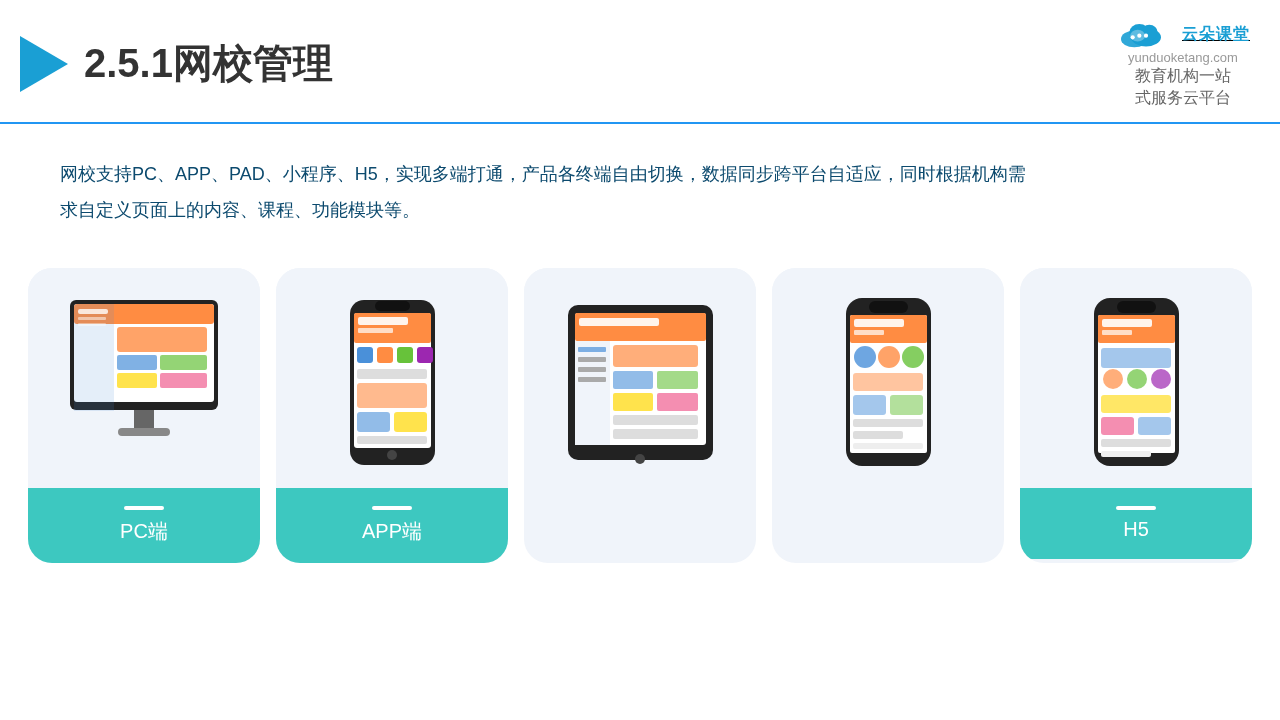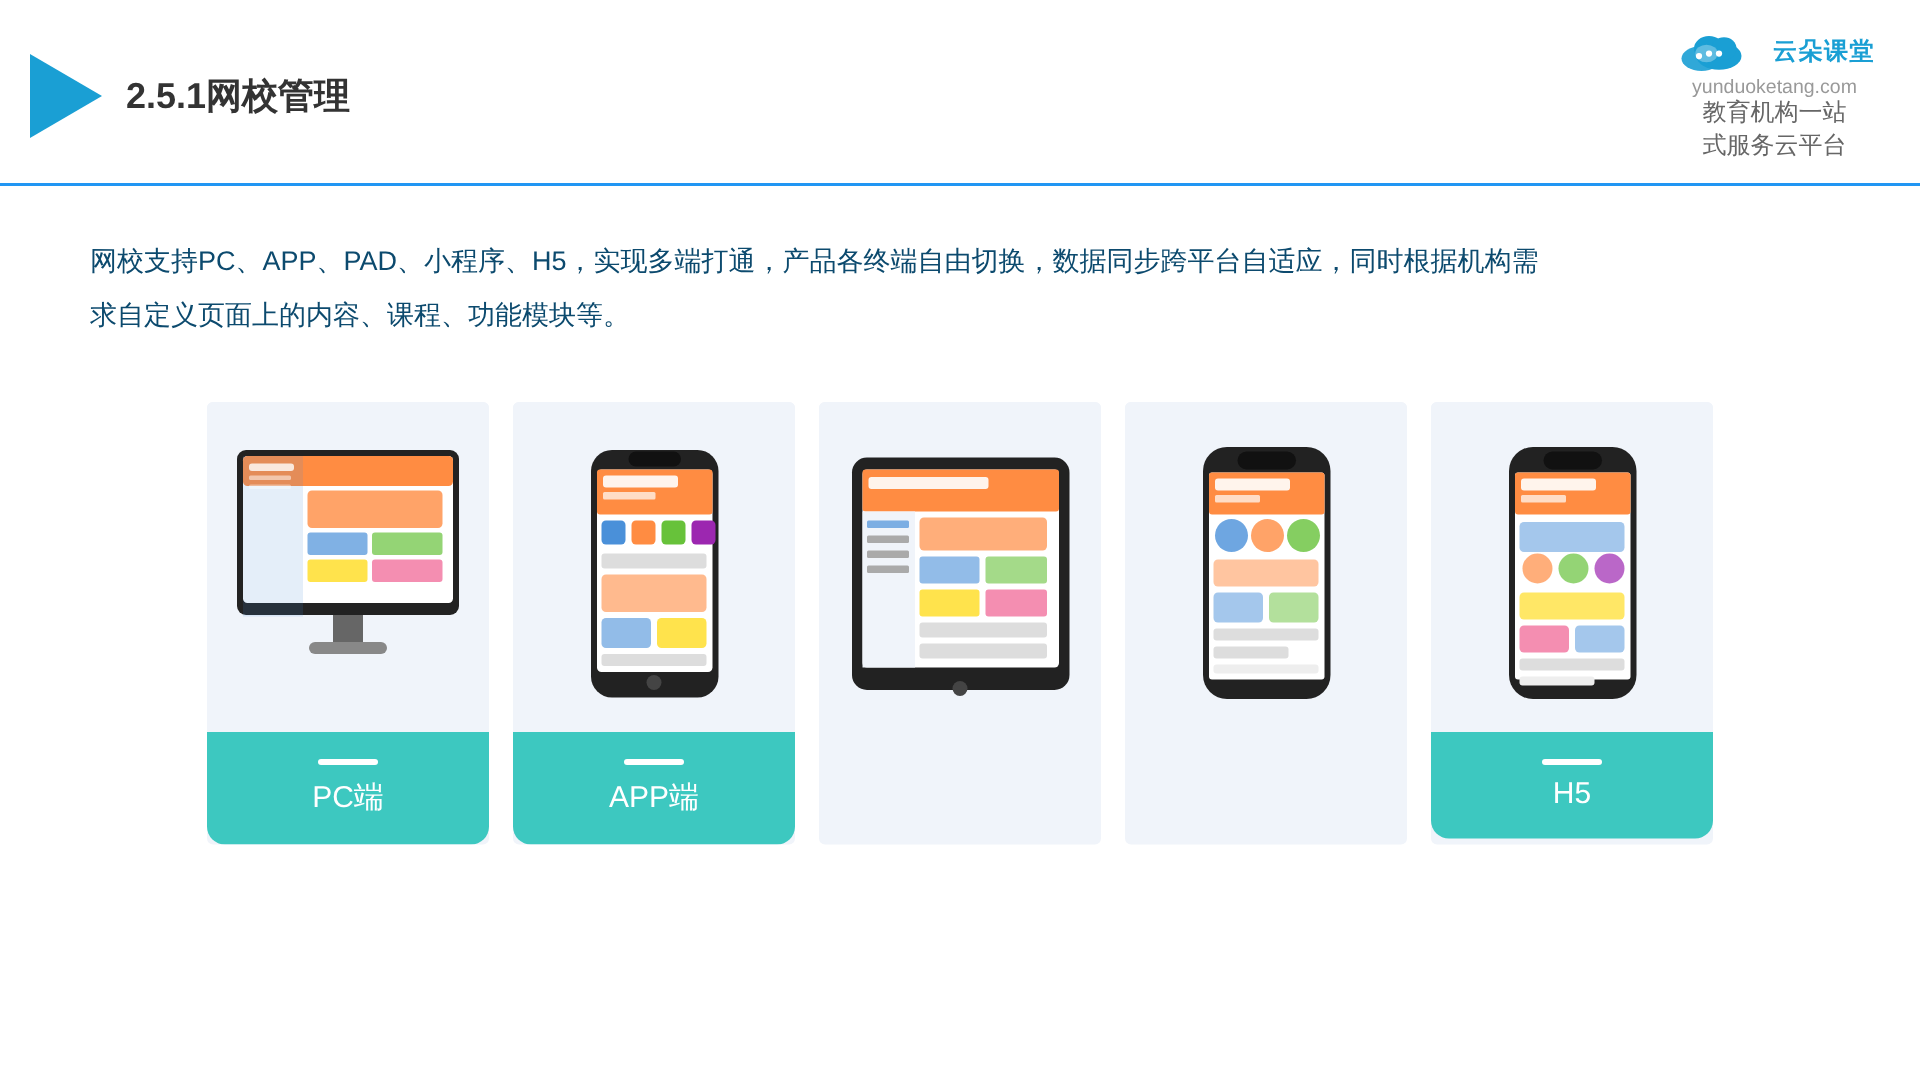--- a/index.html
+++ b/index.html
@@ -29,41 +29,42 @@
 
     .logo-triangle {
       width: 0;
       height: 0;
       border-top: 28px solid transparent;
       border-bottom: 28px solid transparent;
       border-left: 48px solid #1a9fd4;
     }
 
     .page-title {
-      font-size: 24px;
+      font-size: 40px;
       font-weight: bold;
       color: #333;
     }
 
     .header-right {
       display: flex;
       align-items: center;
       gap: 8px;
     }
 
     .cloud-logo {
       display: flex;
       flex-direction: column;
       align-items: center;
     }
 
     .cloud-icon-wrap {
       display: flex;
       align-items: center;
       gap: 16px;
+      text-decoration: underline;
     }
 
     .cloud-svg {
       width: 50px;
       height: 32px;
     }
 
     .brand-text {
       font-size: 16px;
       font-weight: bold;
@@ -95,22 +96,22 @@
     
     .cards-container {
       display: flex;
       gap: 16px;
       padding: 20px 60px;
       justify-content: center;
     }
 
     .card {
       background: #f0f4fa;
-      border-radius: 4px;
-      width: 188px;
+      border-radius: 24px;
+      width: 232px;
       display: flex;
       flex-direction: column;
       align-items: center;
       overflow: hidden;
       flex-shrink: 0;
     }
 
     .card-image-area {
       width: 100%;
       height: 220px;

